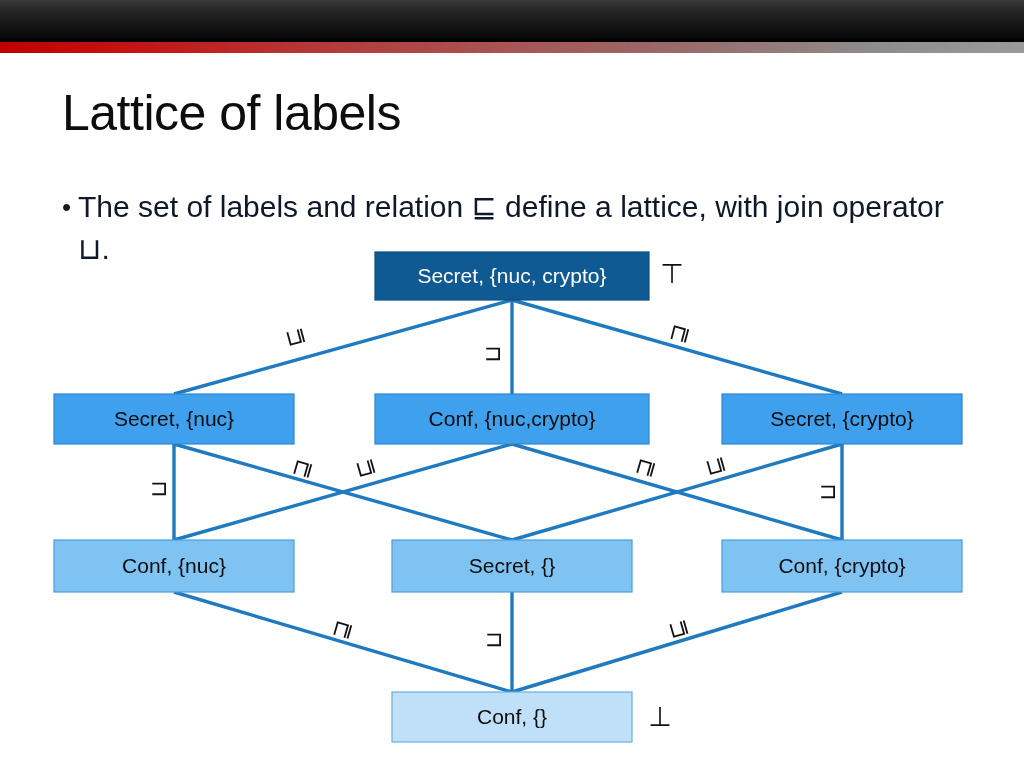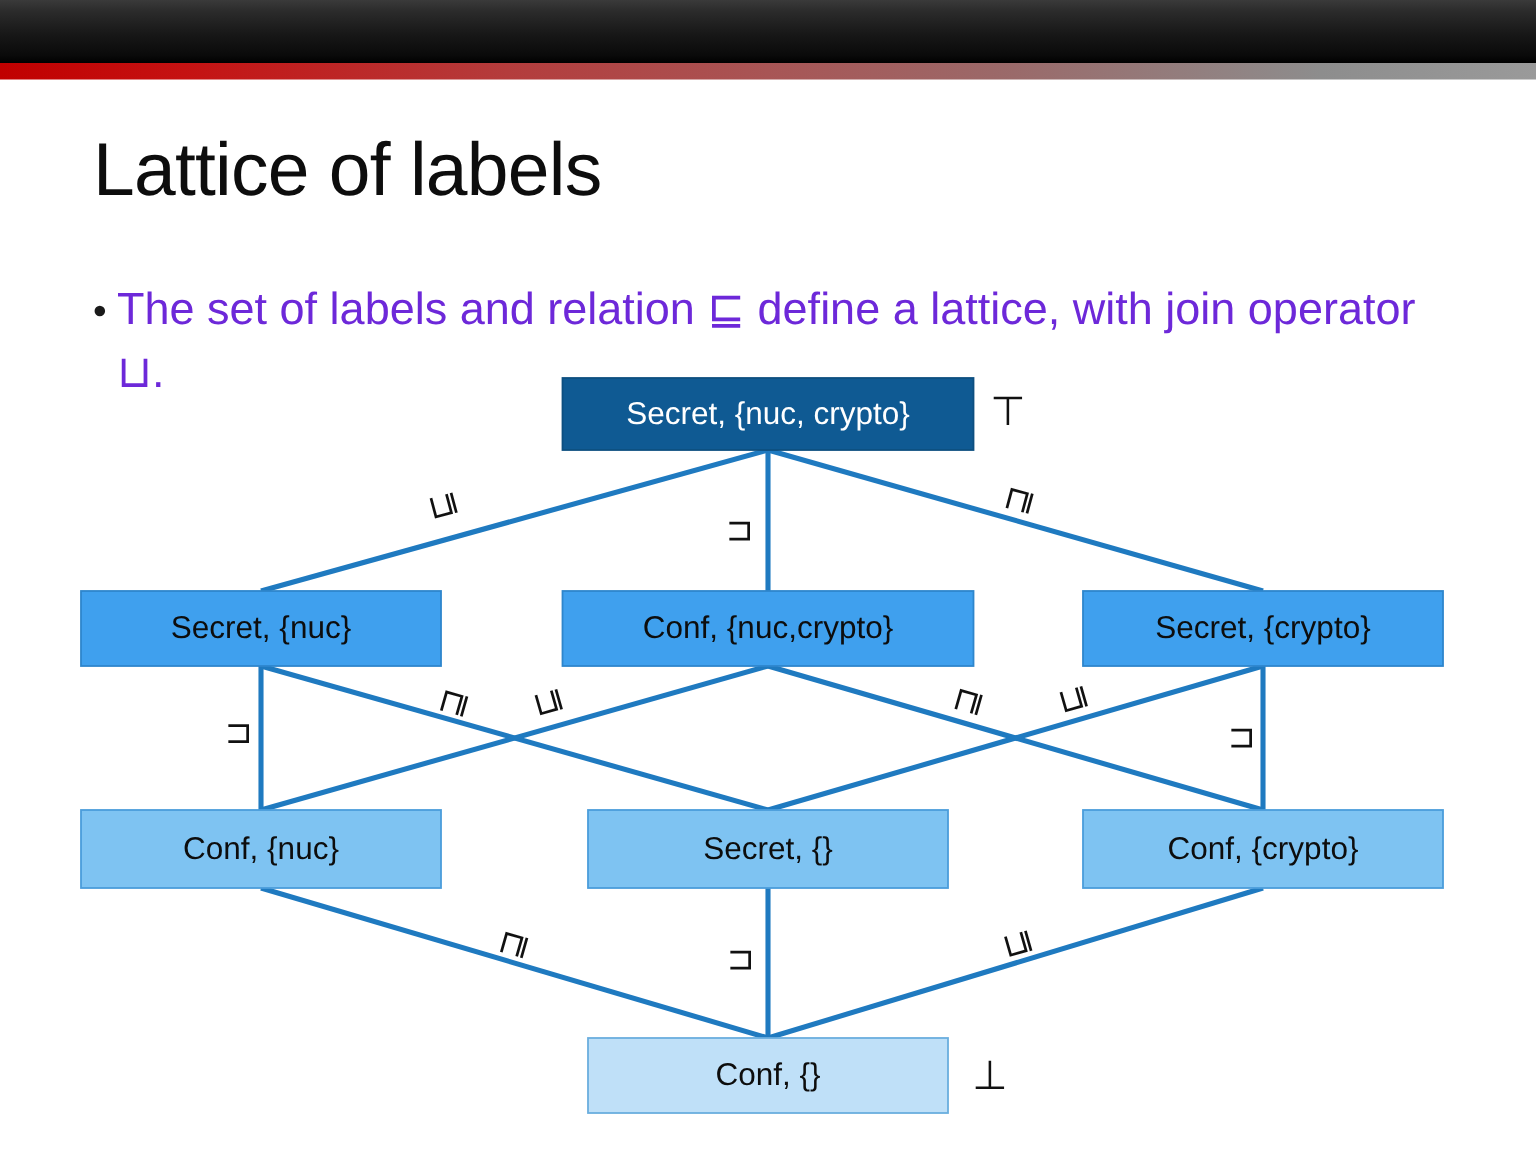--- a/index.html
+++ b/index.html
@@ -64,21 +64,21 @@
     width: 16px;
     flex: 0 0 16px;
     font-size: 26px;
     line-height: 42px;
     color: #1a1a1a;
     text-align: left;
   }
   .bullet-text {
     font-size: 30px;
     line-height: 42px;
-    color: #6d28d9;
+    color: #0f172a;
     font-family: "Liberation Sans", sans-serif;
   }
   
   #lattice-diagram {
     position: absolute;
     left: 0;
     top: 0;
     width: 1024px;
     height: 768px;
   }

